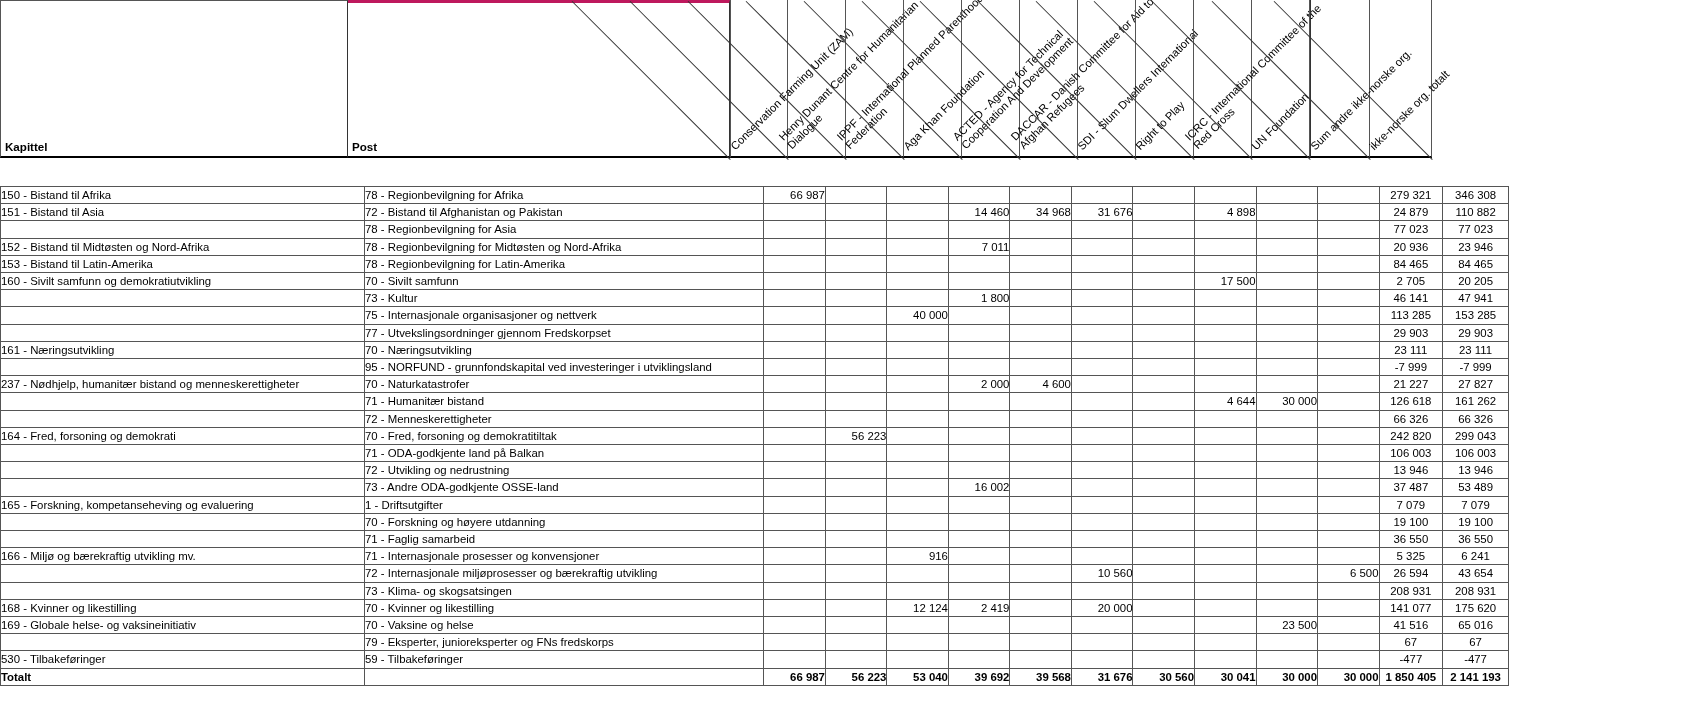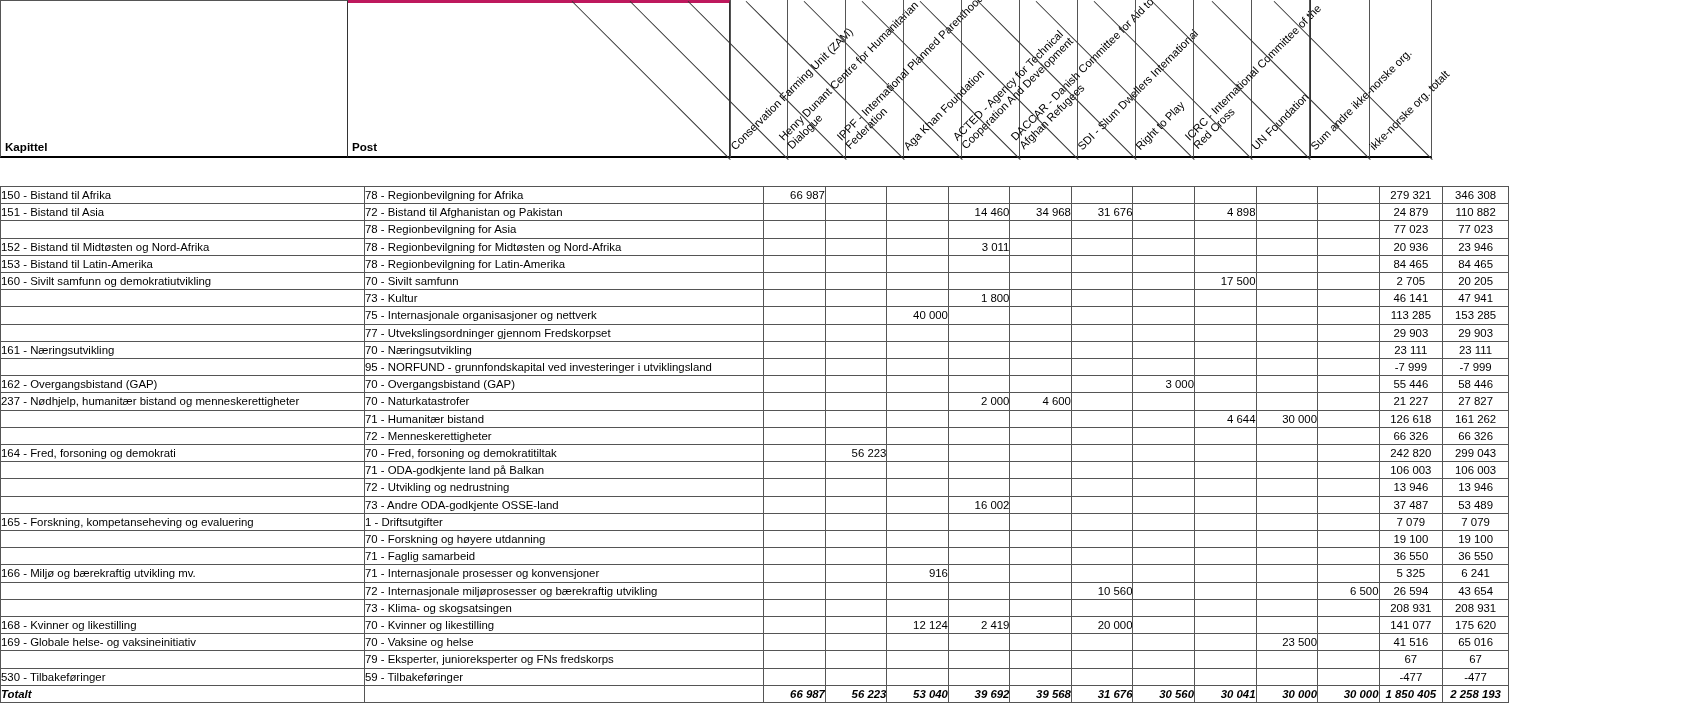--- a/index.html
+++ b/index.html
@@ -11,21 +11,21 @@
 
   
   #main-table{position:absolute;left:0;top:158px;width:1509px;margin-top:28px;}
   #main-table td{height:16.2px;font-size:11.4px;line-height:16.2px;
      white-space:nowrap;overflow:hidden;border:1px solid #555;}
   td.kap{width:348px;padding-left:3px;border-right:1px solid #333;}
   td.post{width:382px;padding-left:3px;border-right:1px solid #333;}
   td.num{width:58px;text-align:right;padding-right:4px;}
   td.sum{width:60px;text-align:center;padding-right:4px;border-left:1px solid #333;}
   td.tot{width:62px;text-align:center;padding-right:4px;}
-  tr.totalrow td{font-weight:bold;border-top:2px solid #000;border-bottom:2px solid #000;height:17px;font-style:italic;}
+  tr.totalrow td{font-weight:bold;border-top:2px solid #000;border-bottom:2px solid #000;height:17px;}
   tr.lastdata td{border-bottom:1px solid #555;}
 
   
   tr.groupstart td{border-top:1.6px solid #333;}
 
   
   #head-band{position:absolute;left:0;top:0;width:1599px;height:160px;}
   #head-left{position:absolute;left:0;top:0;width:348px;height:158px;
      border-left:1px solid #555;border-top:1px solid #555;border-right:1px solid #333;
      border-bottom:2px solid #000;box-sizing:border-box;}
@@ -166,21 +166,21 @@
           <td class="num"></td>
           <td class="sum">77 023</td>
           <td class="tot">77 023</td>
         </tr>
         <tr class="groupstart">
           <td class="kap">152 - Bistand til Midtøsten og Nord-Afrika</td>
           <td class="post">78 - Regionbevilgning for Midtøsten og Nord-Afrika</td>
           <td class="num"></td>
           <td class="num"></td>
           <td class="num"></td>
-          <td class="num">3 011</td>
+          <td class="num">7 011</td>
           <td class="num"></td>
           <td class="num"></td>
           <td class="num"></td>
           <td class="num"></td>
           <td class="num"></td>
           <td class="num"></td>
           <td class="sum">20 936</td>
           <td class="tot">23 946</td>
         </tr>
         <tr class="groupstart">
@@ -287,36 +287,20 @@
           <td class="num"></td>
           <td class="num"></td>
           <td class="num"></td>
           <td class="num"></td>
           <td class="num"></td>
           <td class="num"></td>
           <td class="num"></td>
           <td class="num"></td>
           <td class="sum">-7 999</td>
           <td class="tot">-7 999</td>
-        </tr>
-        <tr class="groupstart">
-          <td class="kap">162 - Overgangsbistand (GAP)</td>
-          <td class="post">70 - Overgangsbistand (GAP)</td>
-          <td class="num"></td>
-          <td class="num"></td>
-          <td class="num"></td>
-          <td class="num"></td>
-          <td class="num"></td>
-          <td class="num"></td>
-          <td class="num">3 000</td>
-          <td class="num"></td>
-          <td class="num"></td>
-          <td class="num"></td>
-          <td class="sum">55 446</td>
-          <td class="tot">58 446</td>
         </tr>
         <tr class="groupstart">
           <td class="kap">237 - Nødhjelp, humanitær bistand og menneskerettigheter</td>
           <td class="post">70 - Naturkatastrofer</td>
           <td class="num"></td>
           <td class="num"></td>
           <td class="num"></td>
           <td class="num">2 000</td>
           <td class="num">4 600</td>
           <td class="num"></td>
@@ -590,18 +574,18 @@
           <td class="num">56 223</td>
           <td class="num">53 040</td>
           <td class="num">39 692</td>
           <td class="num">39 568</td>
           <td class="num">31 676</td>
           <td class="num">30 560</td>
           <td class="num">30 041</td>
           <td class="num">30 000</td>
           <td class="num">30 000</td>
           <td class="sum">1 850 405</td>
-          <td class="tot">2 258 193</td>
+          <td class="tot">2 141 193</td>
         </tr>
       </tbody>
   </table>
 
 </div>
 
 </body></html>

